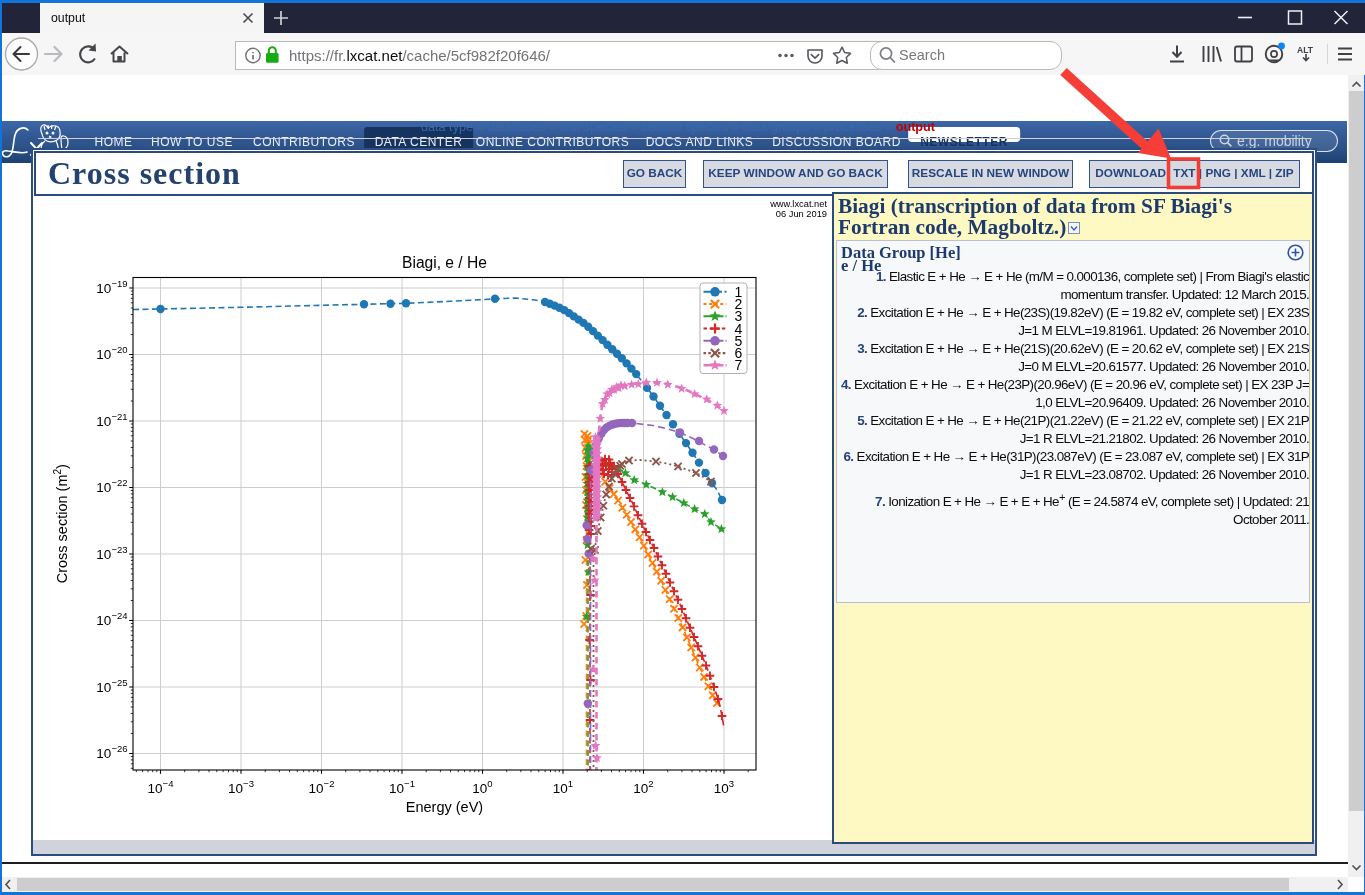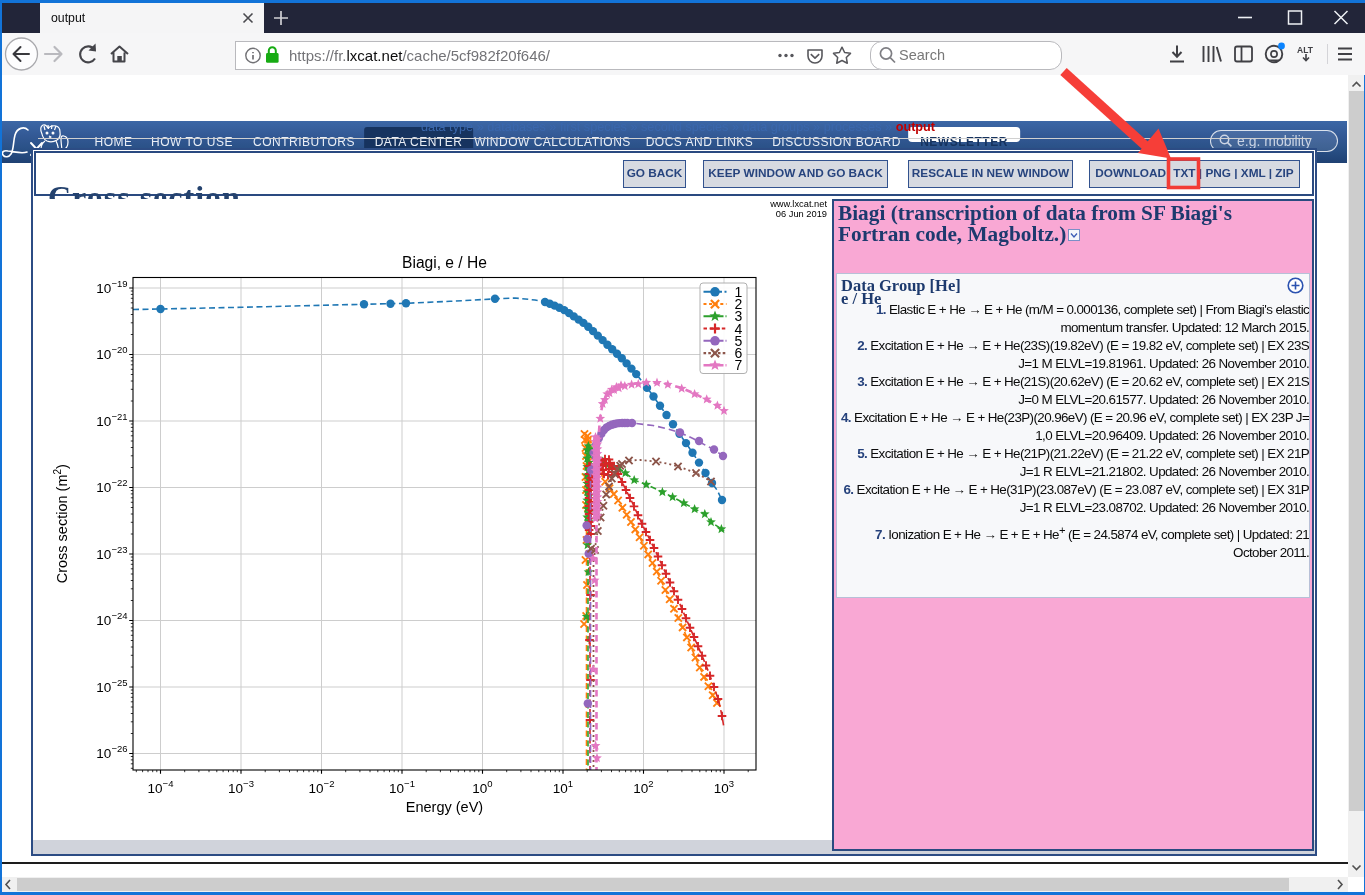--- a/index.html
+++ b/index.html
@@ -24,29 +24,29 @@
   border-radius:11px; background:rgba(255,255,255,.10); color:#c9d3e4; font-size:14px;
   line-height:20px; padding-left:8px; display:flex; }
 #crumbs { position:absolute; left:0; top:117px; width:1356px; height:21px; text-align:center;
   font-size:12.7px; line-height:20px; }
 .bl { color:#3a67ad; } .bsep { color:#3a67ad; } .bred { color:#c00000; font-weight:bold; }
 #crumbline { position:absolute; left:38px; top:138px; width:1273px; height:1px; background:#d0d0d0; }
 #outerbox { position:absolute; left:31px; top:148px; width:1286px; height:708px;
   border:2px solid #2c4c84; background:#fff; }
 #headerbox { position:absolute; left:34px; top:151px; width:1280px; height:45px; border:2px solid #2a4a80; background:#fff; }
 #hb-title { position:absolute; left:12px; top:2px; font-family:"Liberation Serif",serif; font-weight:bold;
-  font-size:32px; letter-spacing:1px; color:#24426e;margin-top:24px; }
+  font-size:32px; letter-spacing:1px; color:#24426e; }
 .btn { position:absolute; top:6.5px; height:28px; background:#d7dae1; border:1.4px solid #32528e;
   color:#27447e; font-weight:bold; font-size:11.8px; text-align:center; line-height:25px; white-space:nowrap; overflow:hidden; }
 #grayband { position:absolute; left:33px; top:840px; width:1282px; height:14px; background:#d0d3db; }
-#panel { position:absolute; left:832px; top:199px; width:482px; height:652px; border:2px solid #2a4a80;
-  background:#f9a8d4; padding:2px 6px; z-index:10; }
+#panel { position:absolute; left:832px; top:192px; width:482px; height:652px; border:2px solid #2a4a80;
+  background:#fef9c3; padding:2px 6px; z-index:10; }
 #ptitle { font-family:"Liberation Serif",serif; font-weight:bold; font-size:21.3px; line-height:21.2px;
   color:#1d3a6e; position:absolute; left:4px; top:2px; white-space:nowrap; }
-#pbox { position:absolute; left:2px; top:46px; width:474px; height:325px; border:1px solid #b7c0d7; background:#f7f8fa; overflow:hidden;margin-top:26px; }
+#pbox { position:absolute; left:2px; top:46px; width:474px; height:363px; border:1px solid #b7c0d7; background:#f7f8fa; overflow:hidden; }
 .ph { font-family:"Liberation Serif",serif; font-weight:bold; font-size:16.5px; color:#1d3a6e; position:absolute; left:4px; white-space:nowrap; }
 #pbox p { font-size:13.4px; letter-spacing:-0.6px; line-height:18px; color:#0b0b0b; margin:0; white-space:nowrap;text-align:right; }
 .num { color:#26427c; }
 #footline { position:absolute; left:2px; top:862px; width:1346px; height:1.6px; background:#1d1d1d; }
 #vscroll { position:absolute; left:1348px; top:75px; width:17px; height:802px; background:#f0f0f0; }
 #vthumb { position:absolute; left:1px; top:16px; width:15px; height:720px; background:#cdcdcd; }
 #hscroll { position:absolute; left:0; top:877px; width:1348px; height:15px; background:#f0f0f0; }
 #hthumb { position:absolute; left:17px; top:1px; width:1272px; height:13px; background:#cdcdcd; }
 #botline { position:absolute; left:0; top:892px; width:1365px; height:3px; background:#1273d8; }
 #leftline { position:absolute; left:0; top:0; width:2px; height:895px; background:#1273d8; }
@@ -117,21 +117,21 @@
         <path d="M62,29 q6,-1 6,-8 q0,-5 -4,-6 q-3,-1 -3,3 q0,3 1,11 q0,4 -4,6"></path>
         <path d="M44,36 q-2,2 0,3 l4,0 M52,37 q-1,2 1,2 l4,0"></path>
         <ellipse cx="47" cy="38" rx="3" ry="1.6"></ellipse>
         <ellipse cx="55" cy="38.6" rx="3" ry="1.4"></ellipse>
       </g>
     </svg>
     <span style="left:113.5px">HOME</span>
     <span style="left:192px">HOW TO USE</span>
     <span style="left:304px">CONTRIBUTORS</span>
     <span class="active" style="left:418.5px">DATA CENTER</span>
-    <span style="left:552.5px">WINDOW CALCULATIONS</span>
+    <span style="left:552.5px">ONLINE CONTRIBUTORS</span>
     <span style="left:699.5px">DOCS AND LINKS</span>
     <span style="left:836.5px">DISCUSSION BOARD</span>
     <span class="news" style="left:964px">NEWSLETTER</span>
     <div id="hsearch"><svg width="14" height="14" style="margin:3px 4px 0 0" xmlns="http://www.w3.org/2000/svg">
         <circle cx="5.5" cy="5.5" r="4.2" fill="none" stroke="#cdd6e6" stroke-width="1.5"></circle>
         <path d="M8.6,8.6 L12.4,12.4" stroke="#cdd6e6" stroke-width="1.5"></path>
       </svg>e.g. mobility</div>
   </div>
 <div id="crumbs"><span class="bl">data type</span><span class="bsep"> » </span><span class="bl">databases</span><span class="bsep"> » </span><span class="bl">first species</span><span class="bsep"> » </span><span class="bl">second species</span><span class="bsep"> » </span><span class="bl">data groups</span><span class="bsep"> » </span><span class="bl">processes</span><span class="bsep"> » </span><span class="bred">output</span></div>
 <div id="crumbline"></div>

